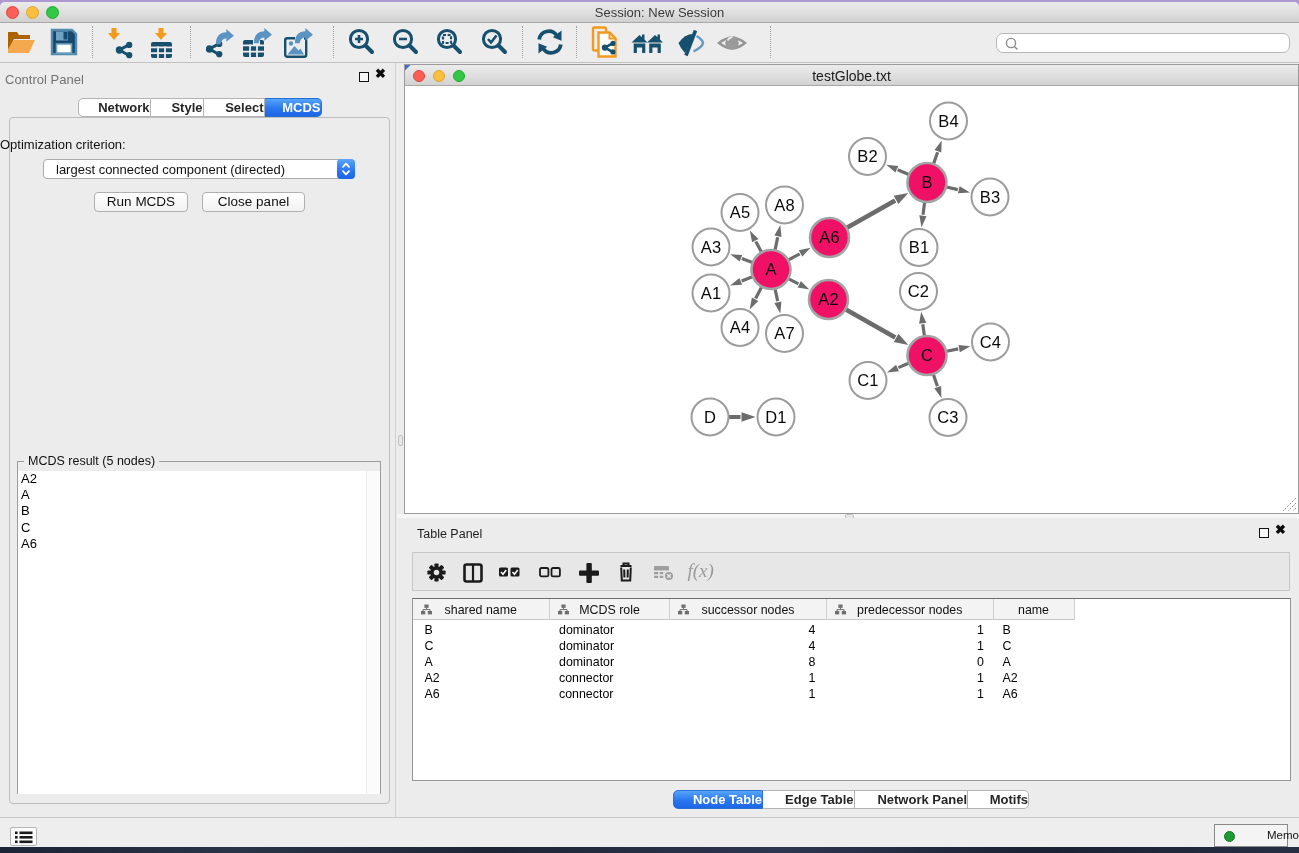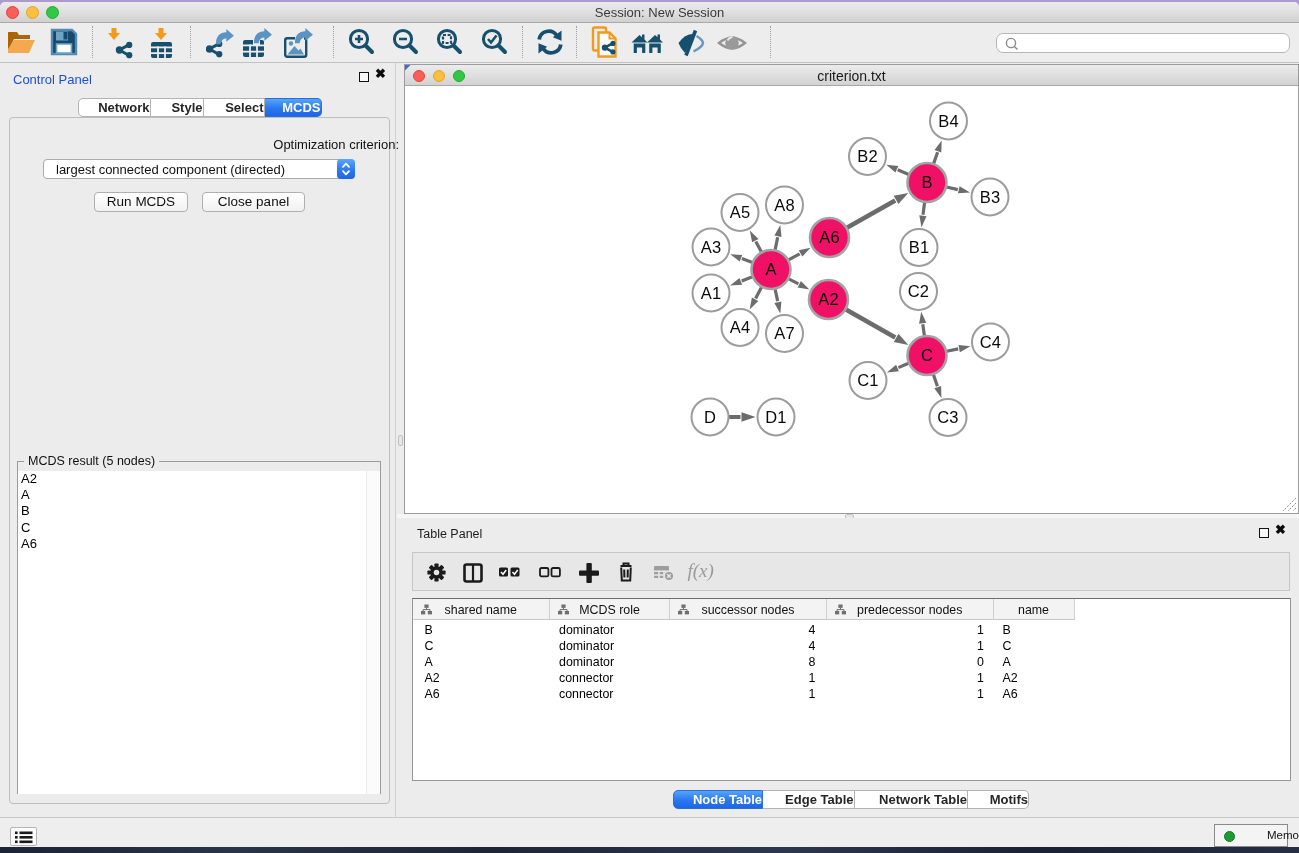--- a/index.html
+++ b/index.html
@@ -12,31 +12,31 @@
   background:linear-gradient(#ebebeb,#dedede 55%,#d0d0d0); border-bottom:1px solid #a9a9a9; border-radius:5px 5px 0 0; }
 .light { position:absolute; top:4px; width:13px; height:13px; border-radius:50%; }
 #titlebar .t { position:absolute; top:3px; width:100%; text-align:center; font-size:13px; color:#3a3a3a;padding-left:20px; }
 
 #toolbar { position:absolute; left:0; top:21px; width:1299px; height:40px; background:#ededed; border-bottom:1px solid #bfbfbf; }
 .sep { position:absolute; top:3px; height:32px; width:0; border-left:1px dotted #9f9f9f; }
 .tbi { position:absolute; top:4px; }
 #search { position:absolute; left:996px; top:10px; width:294px; height:20px; background:#fff; border:1px solid #b8b8b8; border-radius:7px; }
 
 #cpanel { position:absolute; left:0; top:60px; width:396px; height:755px; background:#ececec; border-right:1px solid #d0d0d0; }
-#cpanel .hdr { position:absolute; left:13px; top:9.5px; font-size:13px; color:#1d4ed8; }
+#cpanel .hdr { position:absolute; left:5px; top:9.5px; font-size:13px; color:#737373; }
 .floatbtn { position:absolute; width:10px; height:10px; border:1.5px solid #111; background:#f8f8f8; }
 .closebtn { position:absolute; font-size:13px; font-weight:bold; color:#0a0a0a; }
 .tabbar { position:absolute; display:flex; height:19px; }
 .tab { height:19px; line-height:18px; text-align:right; font-size:13px; font-weight:bold; color:#262626;
   background:#fff; border:1px solid #b3b3b3; border-left:none; }
 .tab.first { border-left:1px solid #b3b3b3; border-radius:5px 0 0 5px; }
 .tab.last { border-radius:0 5px 5px 0; }
 .tab.sel { background:linear-gradient(#55a5f9,#2b77ef 55%,#1d66e6); color:#fff; border-color:#2a6fd4; }
 #cpbox { position:absolute; left:9px; top:55px; width:381px; height:687px; border:1px solid #bdbdbd; border-radius:4px; }
-#optlabel { position:absolute; left:0; top:75px; width:399px; text-align:right; font-size:13px; color:#111; }
+#optlabel { position:absolute; left:0; top:75px; width:399px; text-align:left; font-size:13px; color:#111; }
 #cpselect { position:absolute; left:43px; top:96.5px; width:312px; height:20px; background:#fff; border:1px solid #ababab; border-radius:4px; }
 #cpselect .txt { position:absolute; left:12px; top:2px; font-size:13px; color:#111; }
 #cpselect .step { position:absolute; right:-1px; top:-1px; width:18px; height:20px; border-radius:4px;
   background:linear-gradient(#5aa7fa,#2d79ef 55%,#1d66e6); }
 .btn { position:absolute; height:20px; background:linear-gradient(#fff,#f1f1f1); border:1px solid #b0b0b0;
   border-radius:4px; font-size:13.5px; color:#111; text-align:center; line-height:18px; }
 #groupbox { position:absolute; left:17px; top:399px; width:364px; height:333px; border:1px solid #9c9c9c; }
 #groupbox .legend { position:absolute; left:6px; top:-8px; background:#ececec; padding:0 4px; font-size:12.5px; color:#111; }
 #mcdslist { position:absolute; left:0px; top:9px; width:362px; height:323px; background:#fff; }
 #mcdslist .item { font-size:13px; color:#000; line-height:16.2px; padding-left:3px; }
@@ -233,21 +233,21 @@
         <div class="track"></div>
       </div>
     </div>
   </div>
 
   <div id="netwin">
     <div id="nettitle">
       <div class="light" style="left:8px; width:12px; height:12px; top:4.5px; background:#f95f57; border:0.5px solid #e0443e;"></div>
       <div class="light" style="left:28px; width:12px; height:12px; top:4.5px; background:#fbbe3f; border:0.5px solid #e0a52f;"></div>
       <div class="light" style="left:48px; width:12px; height:12px; top:4.5px; background:#33c748; border:0.5px solid #23ad31;"></div>
-      <div class="t">criterion.txt</div>
+      <div class="t">testGlobe.txt</div>
     </div>
     <svg style="position:absolute; left:0px; top:0px; width:6px; height:6px;">
         <path d="M0,0 L5.5,0 L0,5.5 Z" fill="#3b6fd4"></path>
       </svg>
     <svg id="graph" style="position:absolute; left:0px; top:17px;" width="892" height="427" viewBox="0 0 892 427">
 <line x1="356.4" y1="169.9" x2="350.8" y2="159.5" stroke="#6c6c6c" stroke-width="3.2"></line>
 <polygon points="344.8,148.5 353.5,156.9 347.1,160.3" fill="#6c6c6c"></polygon>
 <line x1="370.1" y1="167.9" x2="372.7" y2="155.3" stroke="#6c6c6c" stroke-width="3.2"></line>
 <polygon points="375.3,143.1 376.5,155.1 369.4,153.6" fill="#6c6c6c"></polygon>
 <line x1="347.3" y1="180.5" x2="336.9" y2="176.6" stroke="#6c6c6c" stroke-width="3.2"></line>
@@ -472,21 +472,21 @@
       <div class="trow" style="left:590px; top:72px;">A2</div>
       <div class="trow" style="left:12px; top:88px;">A6</div>
       <div class="trow" style="left:146.5px; top:88px;">connector</div>
       <div class="trow" style="left:330px; top:88px; width:73px; text-align:right;">1</div>
       <div class="trow" style="left:500px; top:88px; width:71.5px; text-align:right;">1</div>
       <div class="trow" style="left:590px; top:88px;">A6</div>
     </div>
     <div class="tabbar2" style="left:275.5px; top:272px;">
       <div class="tab first sel" style="width:90.5px;">Node Table</div>
       <div class="tab" style="width:91.5px;">Edge Table</div>
-      <div class="tab" style="width:113.5px;">Network Table</div>
+      <div class="tab" style="width:113.5px;">Network Panel</div>
       <div class="tab last" style="width:61px;">Motifs</div>
     </div>
   </div>
 
   <div style="position:absolute; left:0; top:60px; width:1299px; height:1px; background:#c2c2c2;"></div>
   <div id="status">
     <div id="listbtn">
       <svg width="25" height="17" style="position:absolute;left:3px;top:1px;">
         <g fill="#1a1a1a">
           <rect x="1" y="2.5" width="2.6" height="2.6"></rect>

